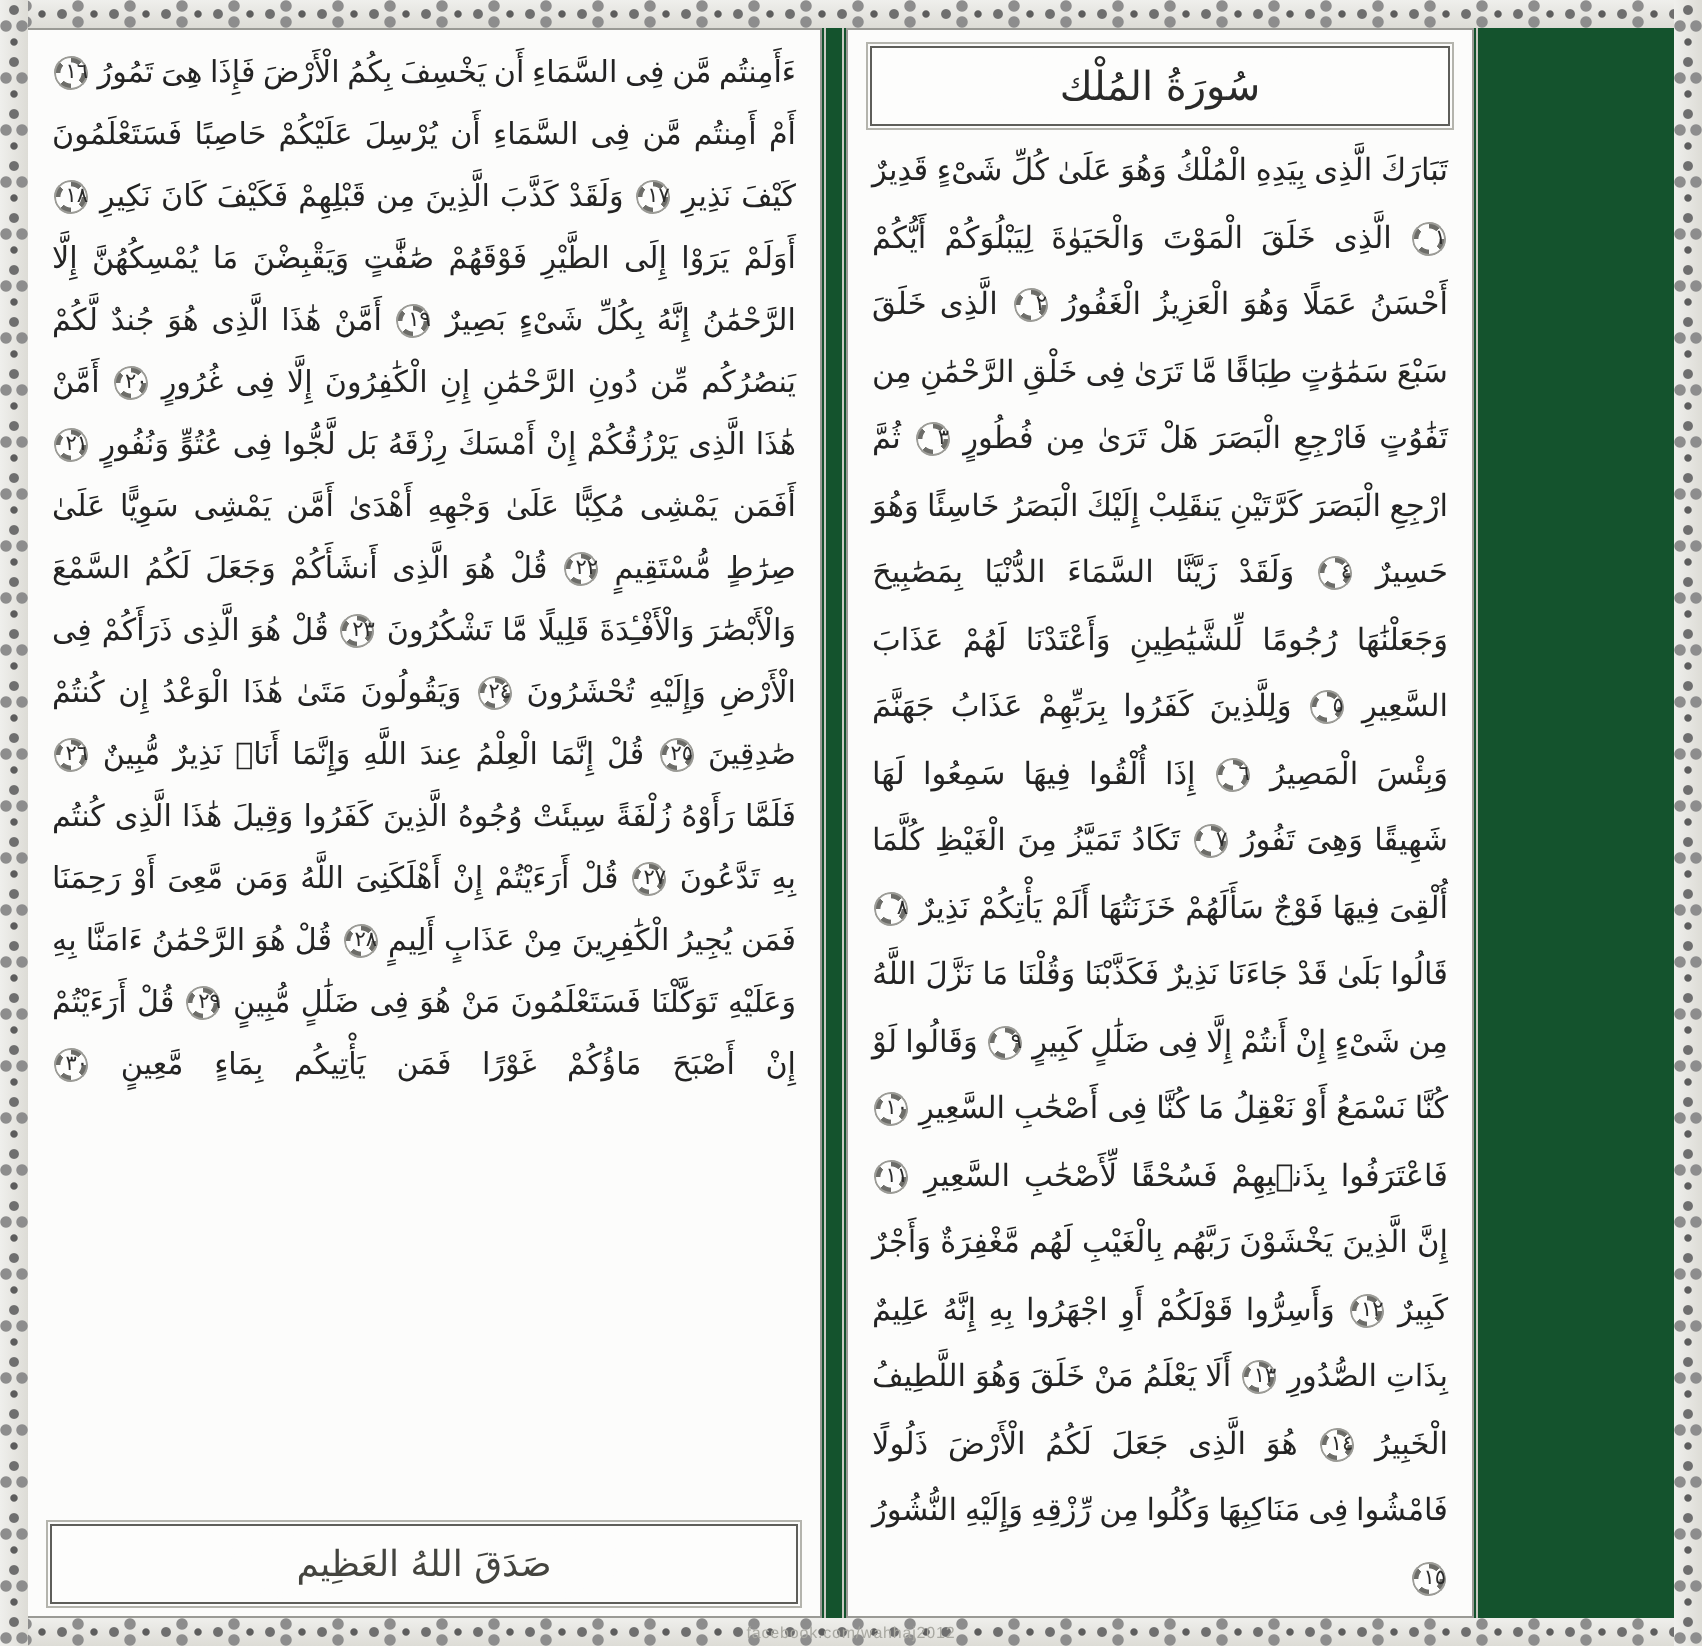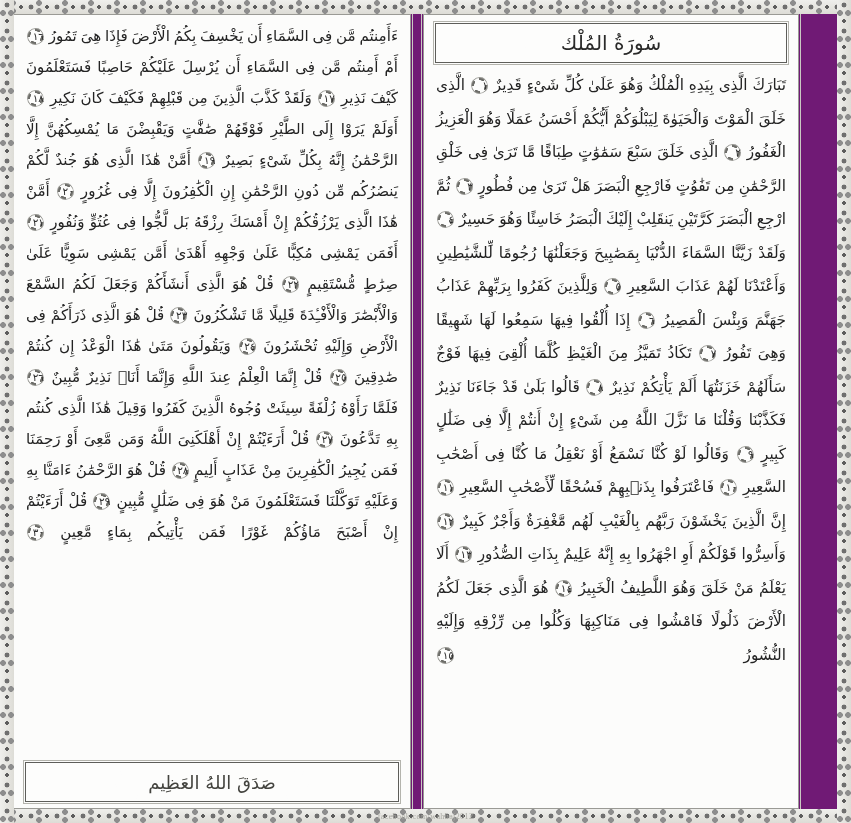--- a/index.html
+++ b/index.html
@@ -6,21 +6,21 @@
   html,body{margin:0;padding:0;}
   body{
     width:851px;height:823px;
     background:#ffffff;
     font-family:"DejaVu Sans","Liberation Sans",sans-serif;
     overflow:hidden;
   }
   .spread{
     position:relative;
     width:851px;height:823px;
-    background:#701a75;
+    background:#14532d;
     box-sizing:border-box;
     display:flex;
     flex-direction:row;
   }
 
   
   .vine{
     position:absolute;
     background-repeat:repeat;
     pointer-events:none;
@@ -60,21 +60,21 @@
     border:1px solid #9a9a95;
     outline:1px solid #c9c9c2;
     outline-offset:1px;
     display:flex;
     flex-direction:column;
     padding:6px 9px 4px 9px;
     overflow:hidden;
   }
   .page-left{width:398px;margin-left:13px;}
   .gutter{width:12px;}
-  .page-right{width:376px;margin-right:13px;}
+  .page-right{width:314px;margin-right:13px;}
 
   
   .band{
     position:relative;
     height:38px;
     flex:0 0 auto;
     border:1px solid #5e5e5a;
     outline:1px solid #b4b4ad;
     outline-offset:1px;
     background:#fdfdfc;
@@ -157,21 +157,21 @@
   }
   .watermark{
     position:absolute;
     left:0;right:0;
     bottom:2px;
     text-align:center;
     font-size:8px;
     letter-spacing:.4px;
     color:#a9a9a2;
     z-index:6;
-    font-family:Liberation Serif, serif;
+    font-family:Liberation Sans, sans-serif;
   }
 </style>
 </head>
 <body>
 
 <div class="spread">
 
   <div class="vine vine-h vine-top"></div>
   <div class="vine vine-h vine-bottom"></div>
   <div class="vine vine-v vine-left"></div>

